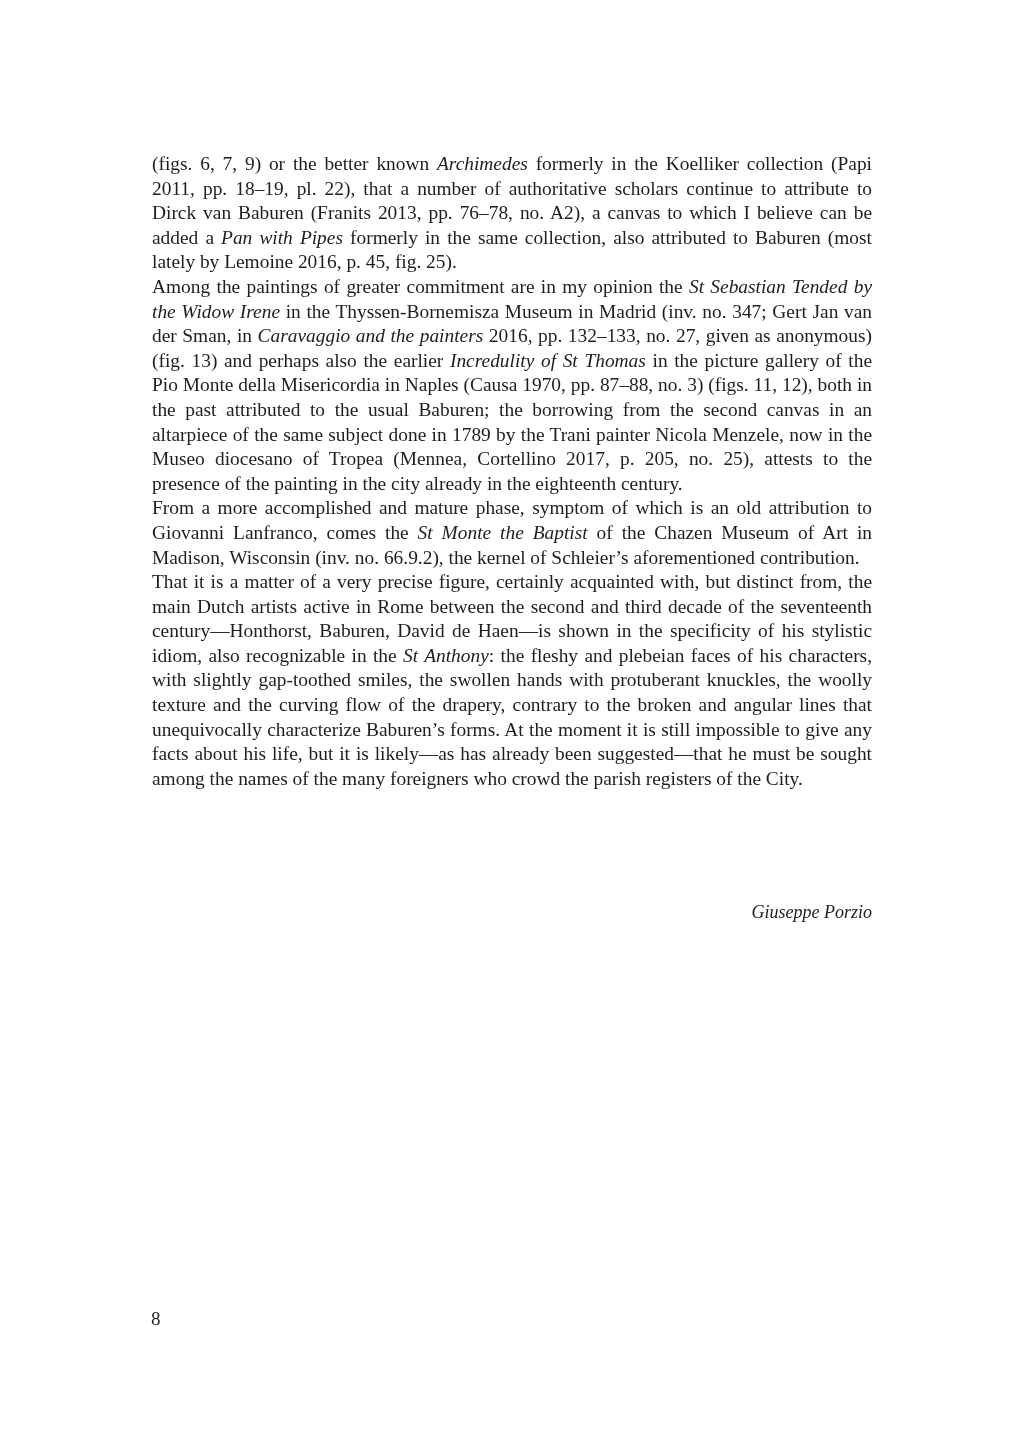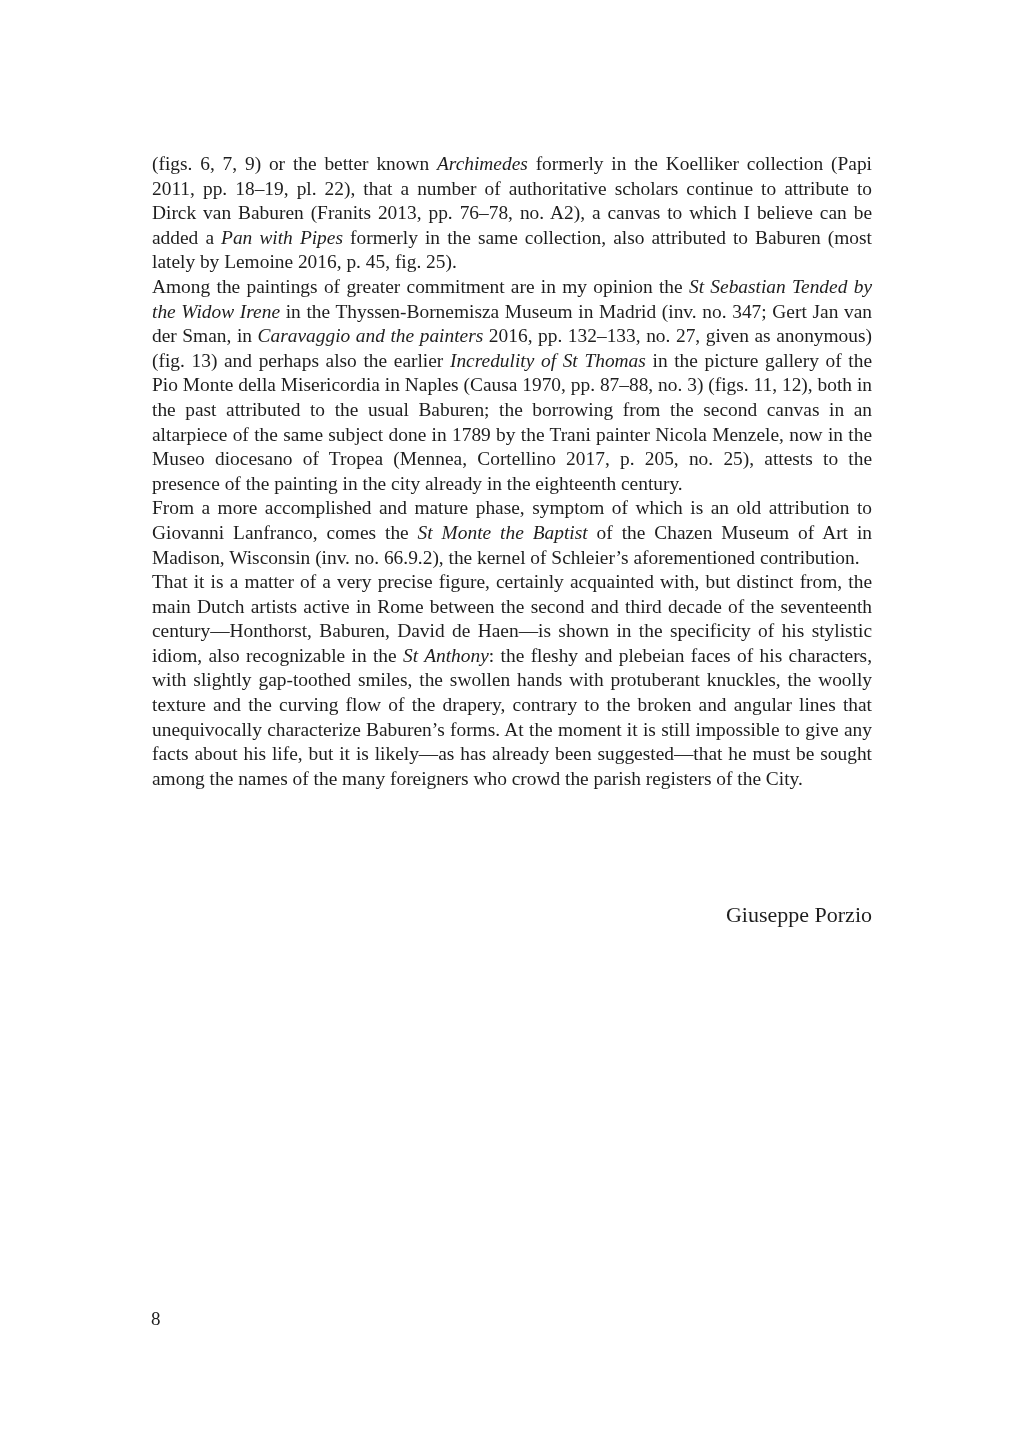--- a/index.html
+++ b/index.html
@@ -9,21 +9,21 @@
     position: absolute; left: 152px; top: 152px; width: 720px;
     font-family: "Liberation Serif", "DejaVu Serif", serif;
     font-size: 19.4px; line-height: 24.6px; color: #1e1e1e;
     text-align: justify;
   }
   .text-block p { margin: 0; text-align-last: left; }
   .text-block i { font-style: italic; }
   .signature {
     position: absolute; right: 152px; top: 902px;
     font-family: "Liberation Serif", "DejaVu Serif", serif;
-    font-size: 22px; color: #1e1e1e; margin-left: 45px;
+    font-style: italic; font-size: 18px; color: #1e1e1e; margin-left: 45px;
   }
   .page-number {
     position: absolute; left: 151px; top: 1308px;
     font-family: "Liberation Serif", "DejaVu Serif", serif;
     font-size: 19px; color: #1e1e1e;
   }
 </style>
 </head>
 <body>
 

